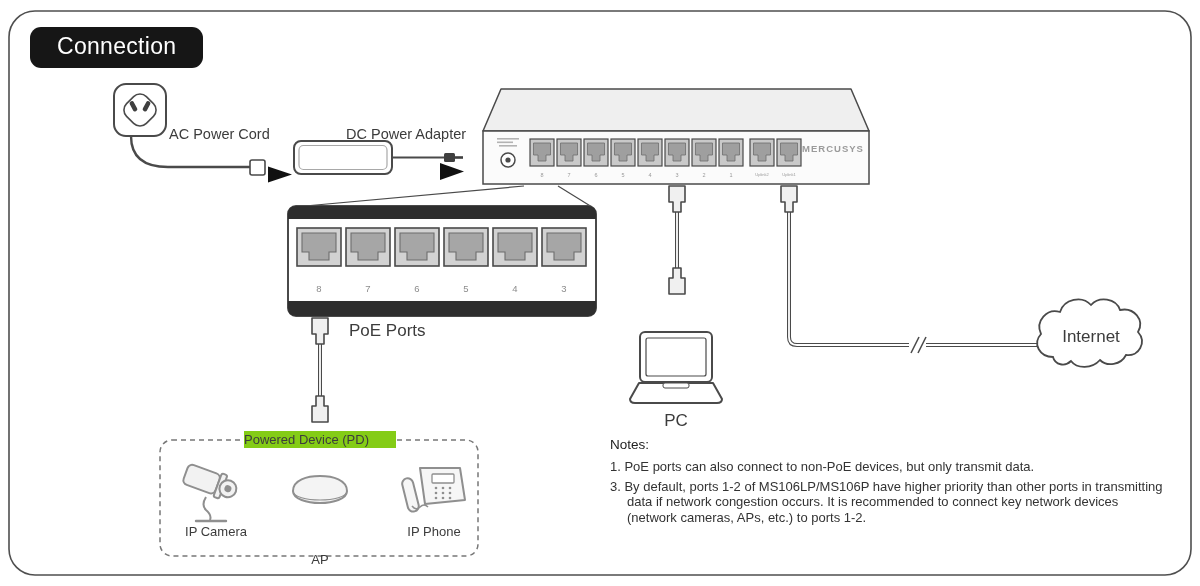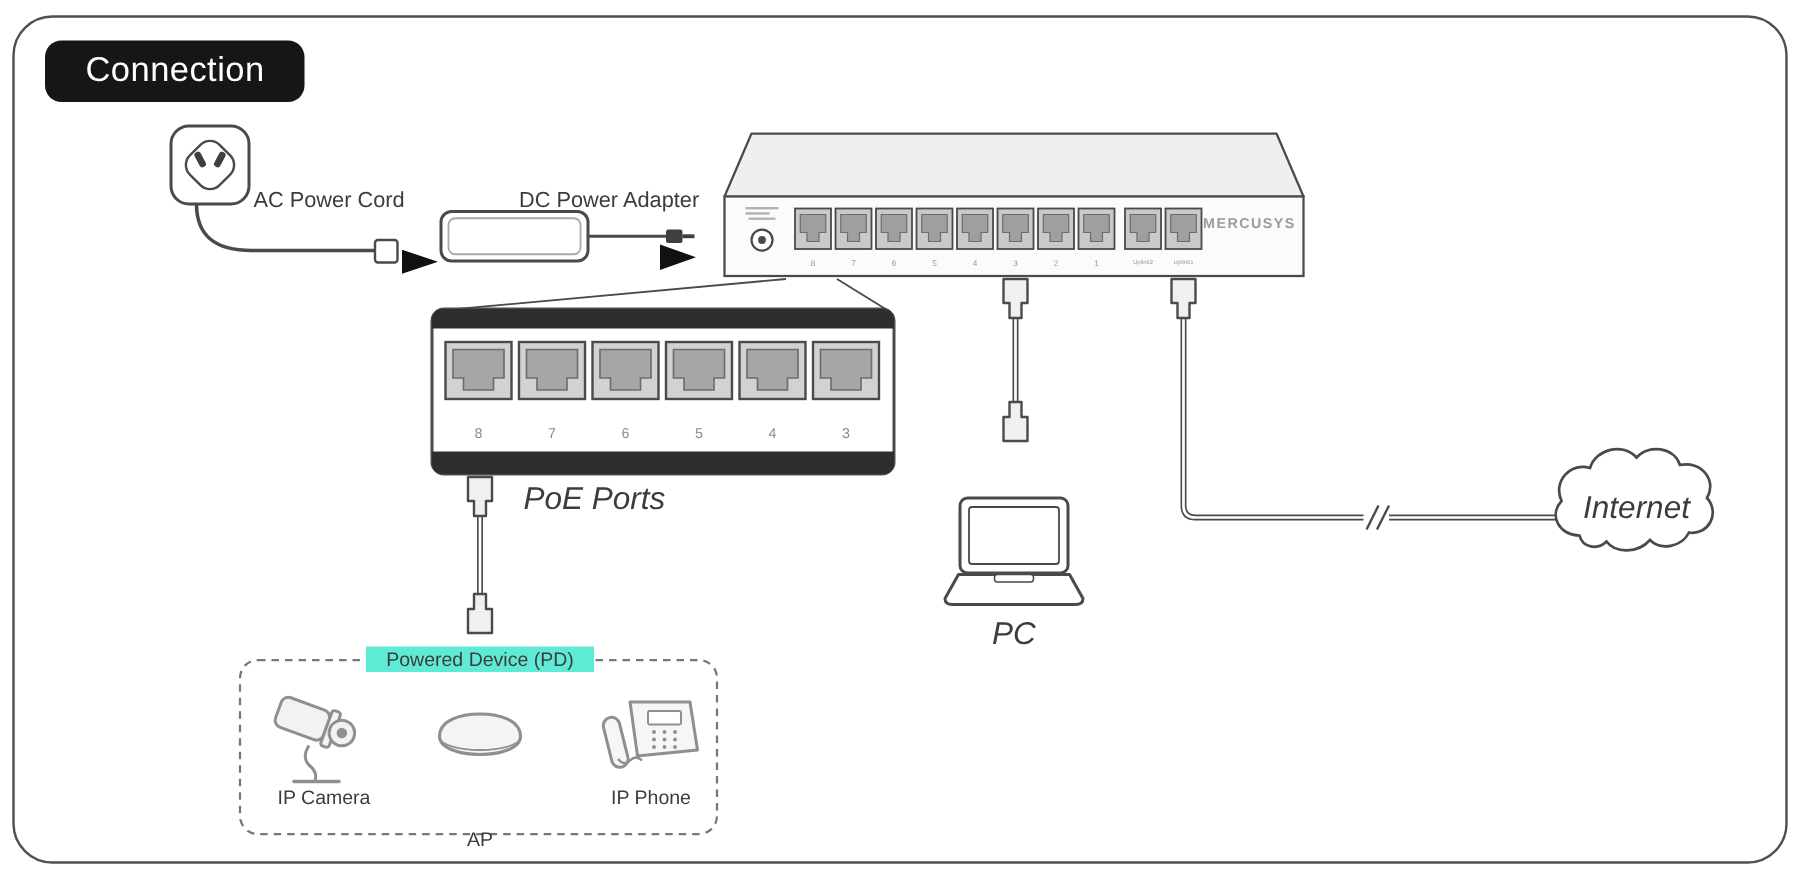--- a/index.html
+++ b/index.html
@@ -5,24 +5,24 @@
   * { margin:0; padding:0; box-sizing:border-box; }
   html,body { width:1200px; height:586px; background:#ffffff; font-family:"Liberation Sans", sans-serif; }
   .page { position:relative; width:1200px; height:586px; background:#fff; overflow:hidden; }
   .diagram-svg { position:absolute; left:0; top:0; width:1200px; height:586px; }
   svg text { font-family:"Liberation Sans", sans-serif; }
   .abs { position:absolute; }
   .badge { left:30px; top:27px; background:#161616; color:#fff; font-size:23px;
            padding:6px 27px 8px 27px; border-radius:11px; letter-spacing:.3px; }
   .lbl { color:#3c3c3c; white-space:nowrap;text-align:center; }
   .lbl-14 { font-size:14.5px; }
-  .lbl-15 { font-size:21px;font-style:italic; }
+  .lbl-15 { font-size:17px; }
   .lbl-13 { font-size:13px; }
   .center { text-align:center; }
-  .pd-title { left:244px; top:431px; width:152px; background:#5eead4; text-align:center;
+  .pd-title { left:244px; top:431px; width:152px; background:#84cc16; text-align:left;
               font-size:13px; color:#3c3c3c; padding:1px 0; }
   .notes { left:610px; top:437px; width:556px; }
   .notes-heading { font-size:13.5px; color:#222; margin-bottom:7px; }
   .note-item { font-size:13px; color:#333; line-height:1.2; margin-bottom:4px;
                padding-left:17px; text-indent:-17px; }
 </style>
 </head>
 <body>
 
 <div class="page">
@@ -218,15 +218,18 @@
 
   <div class="abs lbl lbl-13 center" style="left:178px; top:524px; width:76px;">IP Camera</div>
   <div class="abs lbl lbl-13 center" style="left:300px; top:552px; width:40px;">AP</div>
   <div class="abs lbl lbl-13 center" style="left:398px; top:524px; width:72px;">IP Phone</div>
 
   <div class="abs lbl lbl-15 center" style="left:646px; top:411px; width:60px;">PC</div>
 
   <div class="abs lbl lbl-15 center" style="left:1050px; top:327px; width:82px;">Internet</div>
 
   <div class="abs notes">
+    <div class="notes-heading">Notes:</div>
+    <div class="note-item">1. PoE ports can also connect to non-PoE devices, but only transmit data.</div>
+    <div class="note-item">3. By default, ports 1-2 of MS106LP/MS106P have higher priority than other ports in transmitting data if network congestion occurs. It is recommended to connect key network devices (network cameras, APs, etc.) to ports 1-2.</div>
   </div>
 
 </div>
 
 </body></html>

